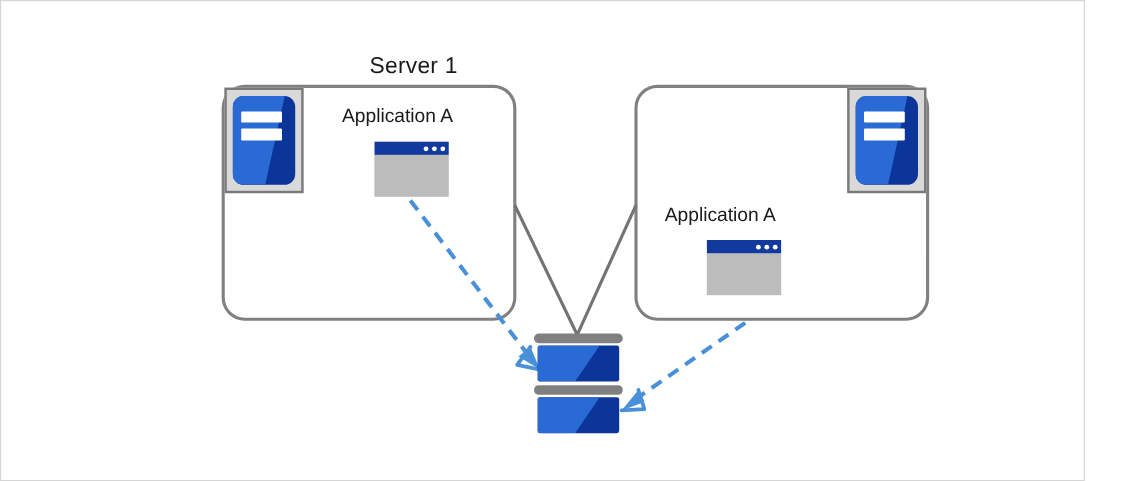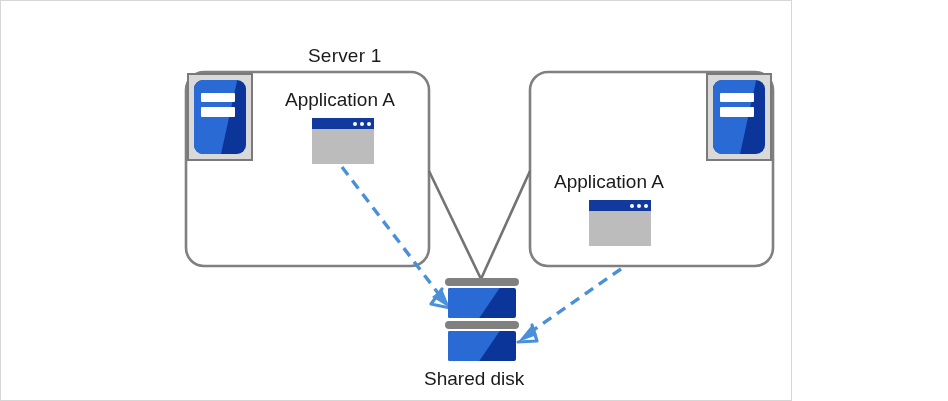--- a/index.html
+++ b/index.html
@@ -1,19 +1,19 @@
 <!DOCTYPE html>
 <html><head>
 <meta charset="utf-8">
 <style>
   html,body{margin:0;padding:0;background:#ffffff;}
   body{font-family:"Liberation Sans",sans-serif;}
   #canvas{
     position:relative;
-    width:792px;height:401px;
+    width:904px;height:401px;
     background:#ffffff;
     border:1px solid #d6d6d6;
     box-sizing:border-box;
     overflow:hidden;
   }
   #vector{position:absolute;left:0;top:0;width:948px;height:401px;}
 
   
   .box-label{
     position:absolute;
@@ -72,21 +72,21 @@
     position:absolute;top:3.5px;
     width:4px;height:4px;border-radius:50%;
     background:#ffffff;
   }
   .app-win .d1{right:17px;}
   .app-win .d2{right:10px;}
   .app-win .d3{right:3px;}
 
   .app-label{
     position:absolute;
-    font-size:19px;
+    font-size:16px;
     color:#1a1a1a;
     white-space:nowrap;
   }
 
   
   .disk-unit{position:absolute;width:68px;height:40px;}
   .disk-unit .cap{
     position:absolute;left:-3px;top:0;
     width:74px;height:8px;
     background:#808080;
@@ -179,15 +179,14 @@
   <div class="disk-unit" style="left:447px;top:277px;">
     <div class="cap"></div>
     <div class="plate"></div>
   </div>
 
   <div class="disk-unit" style="left:447px;top:320px;">
     <div class="cap"></div>
     <div class="plate"></div>
   </div>
 
-  <div class="disk-label" style="left:423px;top:367px;">Shared disk</div>
 
 </div>
 
 </body></html>

